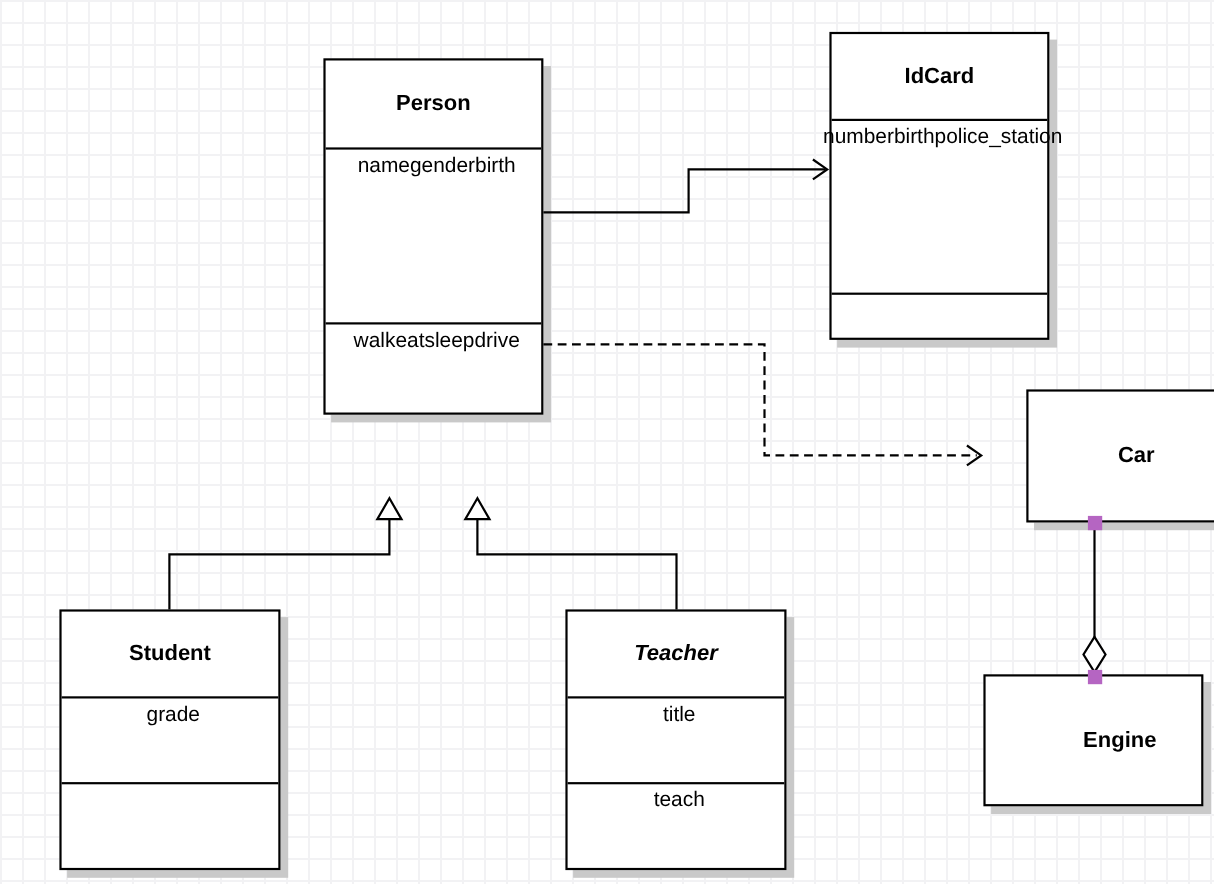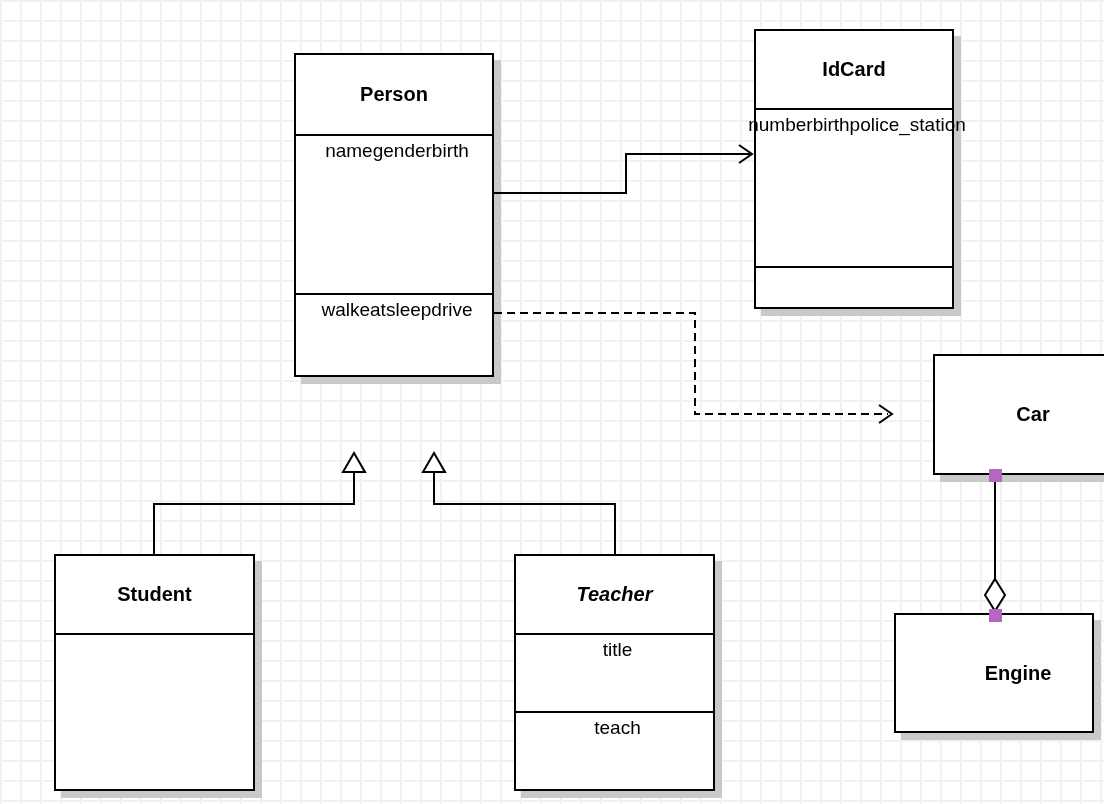--- a/index.html
+++ b/index.html
@@ -87,20 +87,23 @@
   <div class="uml" id="box-car">
     <div class="uml-title fill">Car</div>
   </div>
 
   <div class="uml" id="box-engine">
     <div class="uml-title fill">Engine</div>
   </div>
 
   <div class="uml" id="box-student">
     <div class="uml-title bb">Student</div>
+    <div class="sec attrs bb">
+      <div class="member">grade</div>
+    </div>
   </div>
 
   <div class="uml" id="box-teacher">
     <div class="uml-title bb">Teacher</div>
     <div class="sec attrs bb">
       <div class="member">title</div>
     </div>
     <div class="sec fill">
       <div class="member">teach</div>
     </div>

